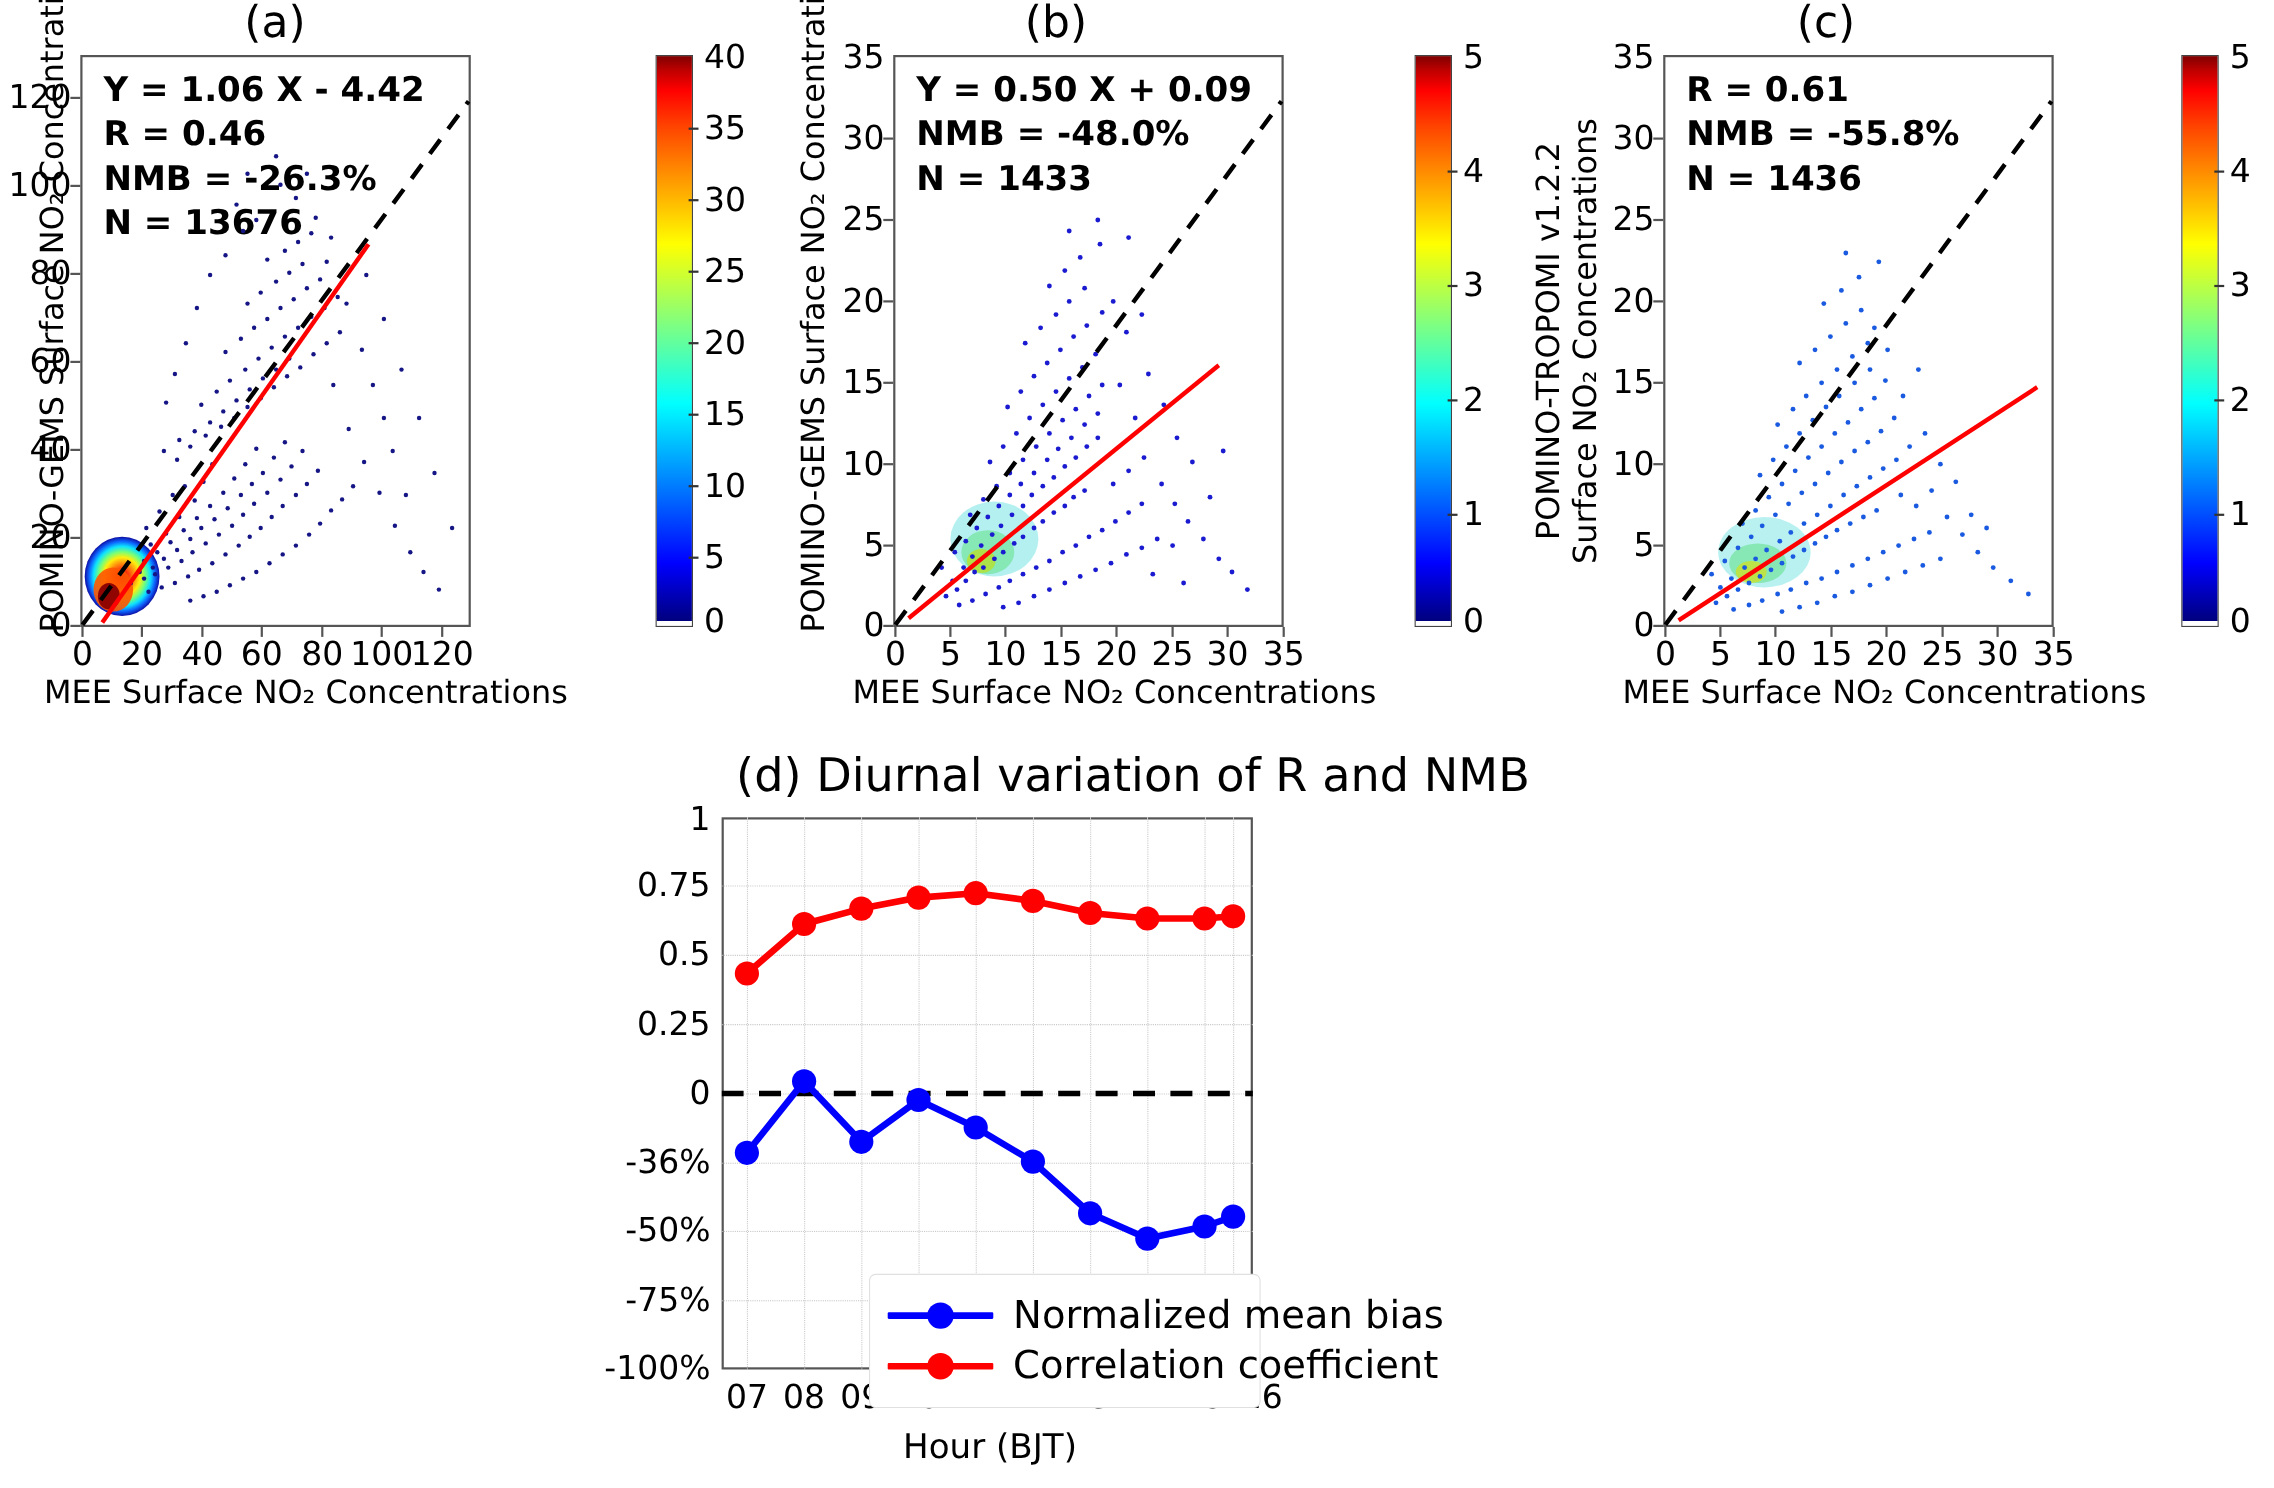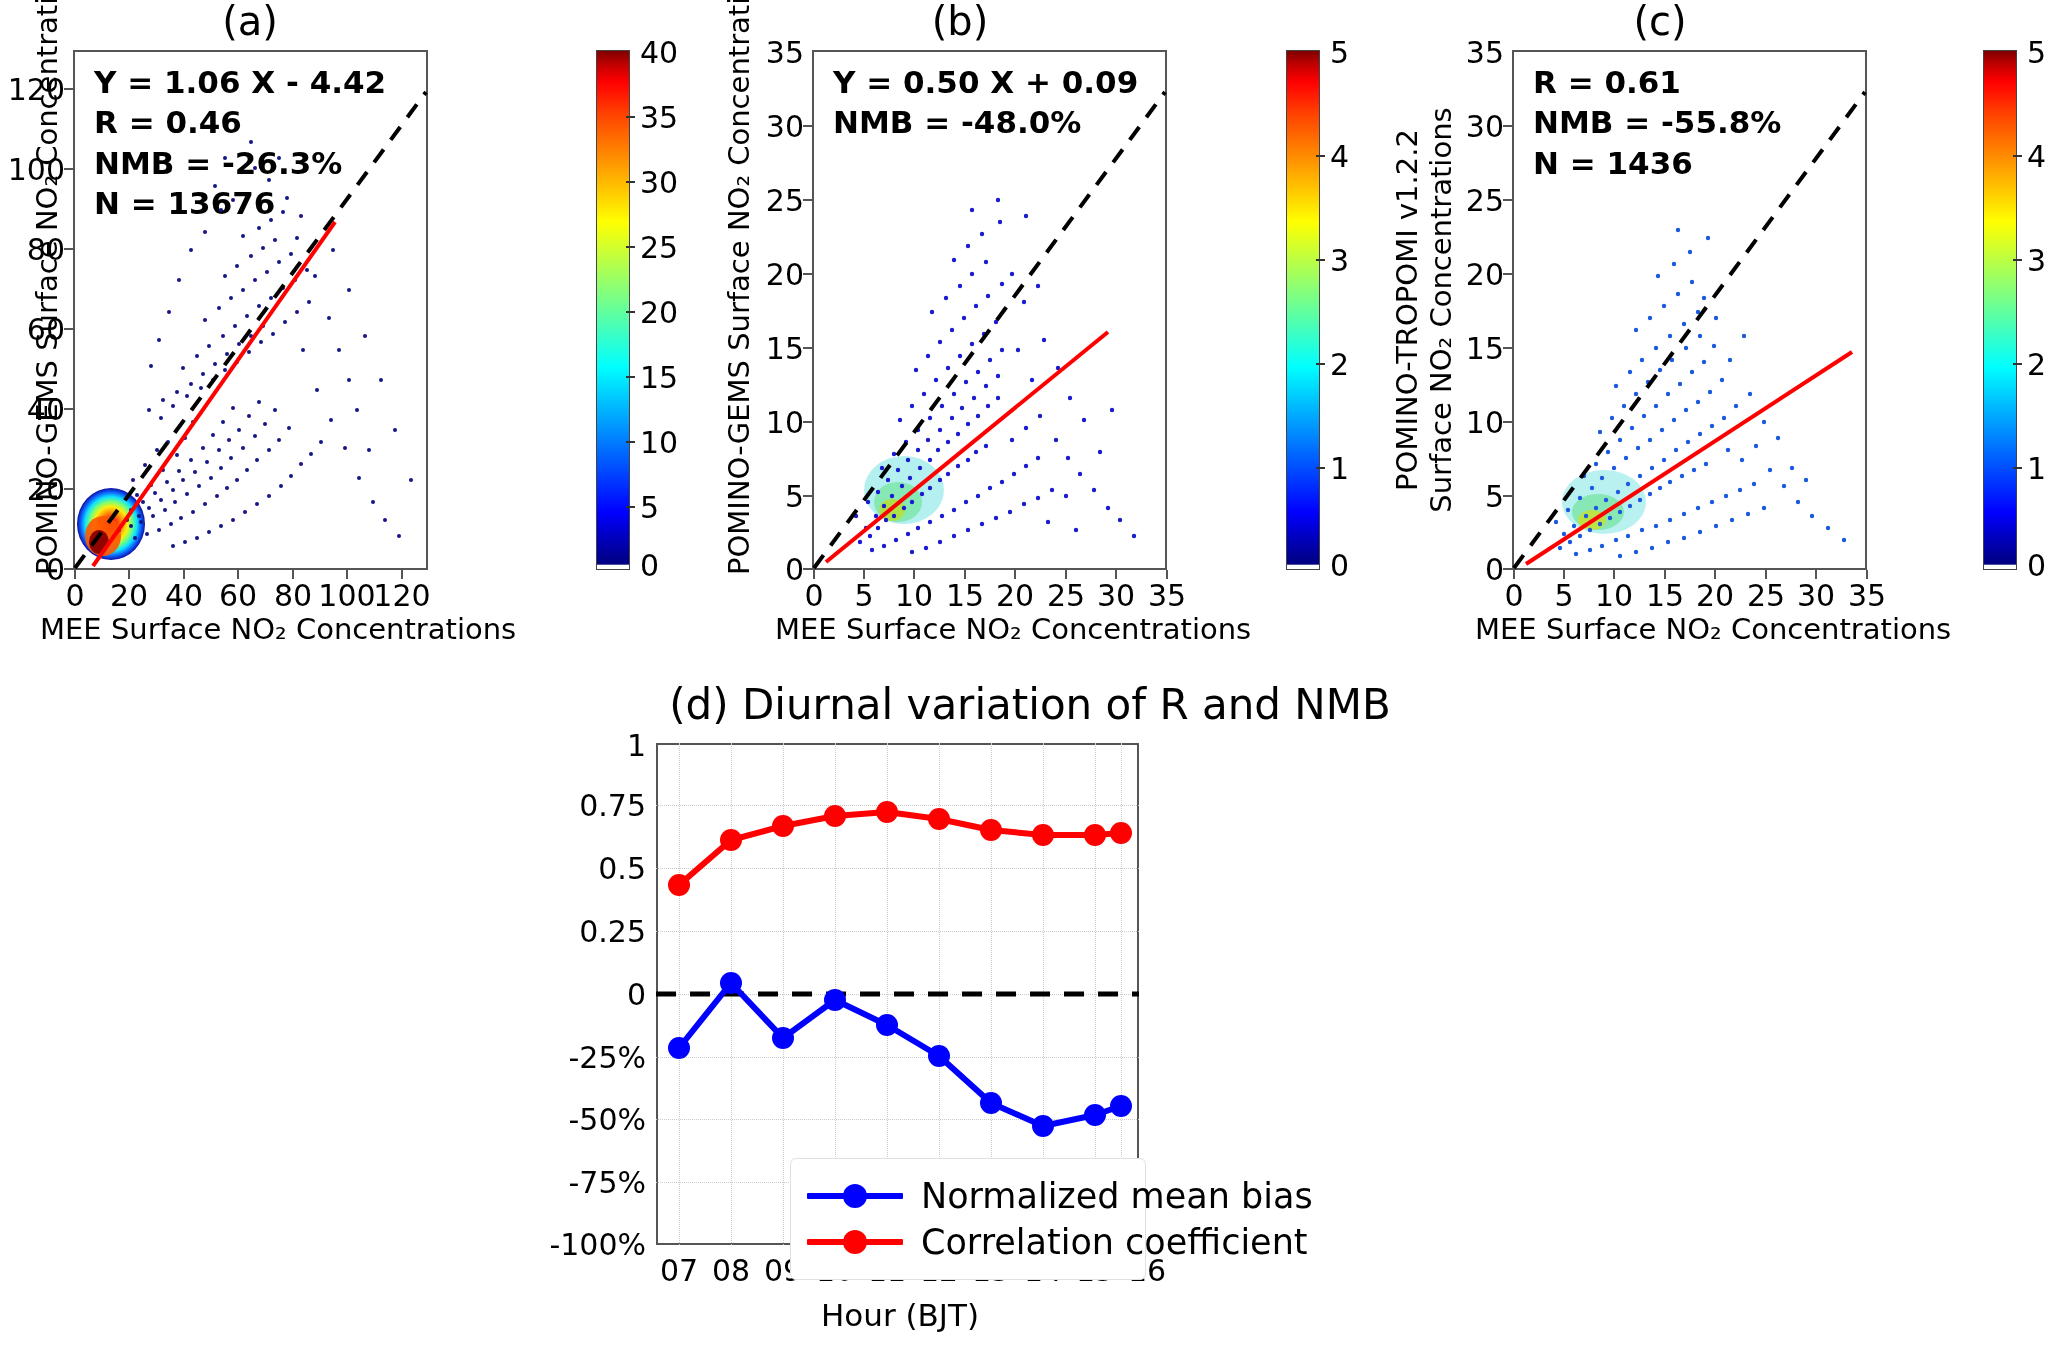--- a/index.html
+++ b/index.html
@@ -357,20 +357,21 @@
     <div class="tickmark-x" style="left:325px;top:570px;"></div>
     <div class="tickmark-x" style="left:376px;top:570px;"></div>
     <div class="tickmark-x" style="left:426px;top:570px;"></div>
     <div class="tickmark-x" style="left:477px;top:570px;"></div>
 
     <div class="xlabel" style="left:85px;top:612px;width:430px;">MEE Surface NO₂ Concentrations</div>
 
     <div class="stats" style="left:143px;top:62px;">
       <div>Y = 0.50 X + 0.09</div>
       <div>NMB = -48.0%</div>
+      <div>N = 1433</div>
     </div>
 
     <svg class="ovl" style="left:122px;top:50px;" width="355" height="520" viewBox="0 0 355 520">
       <defs>
           <clipPath id="clipB">
             <rect x="0" y="0" width="355" height="520"></rect>
           </clipPath>
         </defs>
       <g clip-path="url(#clipB)">
 
@@ -761,21 +762,21 @@
     <div class="grid-line grid-v" style="left:991px;top:88px;height:502px;"></div>
     <div class="grid-line grid-v" style="left:1043px;top:88px;height:502px;"></div>
     <div class="grid-line grid-v" style="left:1095px;top:88px;height:502px;"></div>
     <div class="grid-line grid-v" style="left:1121px;top:88px;height:502px;"></div>
 
     <div class="tick tick-y" style="left:476px;top:90px;width:170px;">1</div>
     <div class="tick tick-y" style="left:476px;top:150px;width:170px;">0.75</div>
     <div class="tick tick-y" style="left:476px;top:213px;width:170px;">0.5</div>
     <div class="tick tick-y" style="left:476px;top:276px;width:170px;">0.25</div>
     <div class="tick tick-y" style="left:476px;top:339px;width:170px;">0</div>
-    <div class="tick tick-y" style="left:476px;top:402px;width:170px;">-25%</div>
+    <div class="tick tick-y" style="left:476px;top:402px;width:170px;">-36%</div>
     <div class="tick tick-y" style="left:476px;top:464px;width:170px;">-50%</div>
     <div class="tick tick-y" style="left:476px;top:527px;width:170px;">-75%</div>
     <div class="tick tick-y" style="left:460px;top:589px;width:186px;">-100%</div>
 
     <div class="tick tick-x" style="left:679px;top:598px;width:80px;">07</div>
     <div class="tick tick-x" style="left:731px;top:598px;width:80px;">08</div>
     <div class="tick tick-x" style="left:783px;top:598px;width:80px;">09</div>
     <div class="tick tick-x" style="left:835px;top:598px;width:80px;">10</div>
     <div class="tick tick-x" style="left:887px;top:598px;width:80px;">11</div>
     <div class="tick tick-x" style="left:939px;top:598px;width:80px;">12</div>

